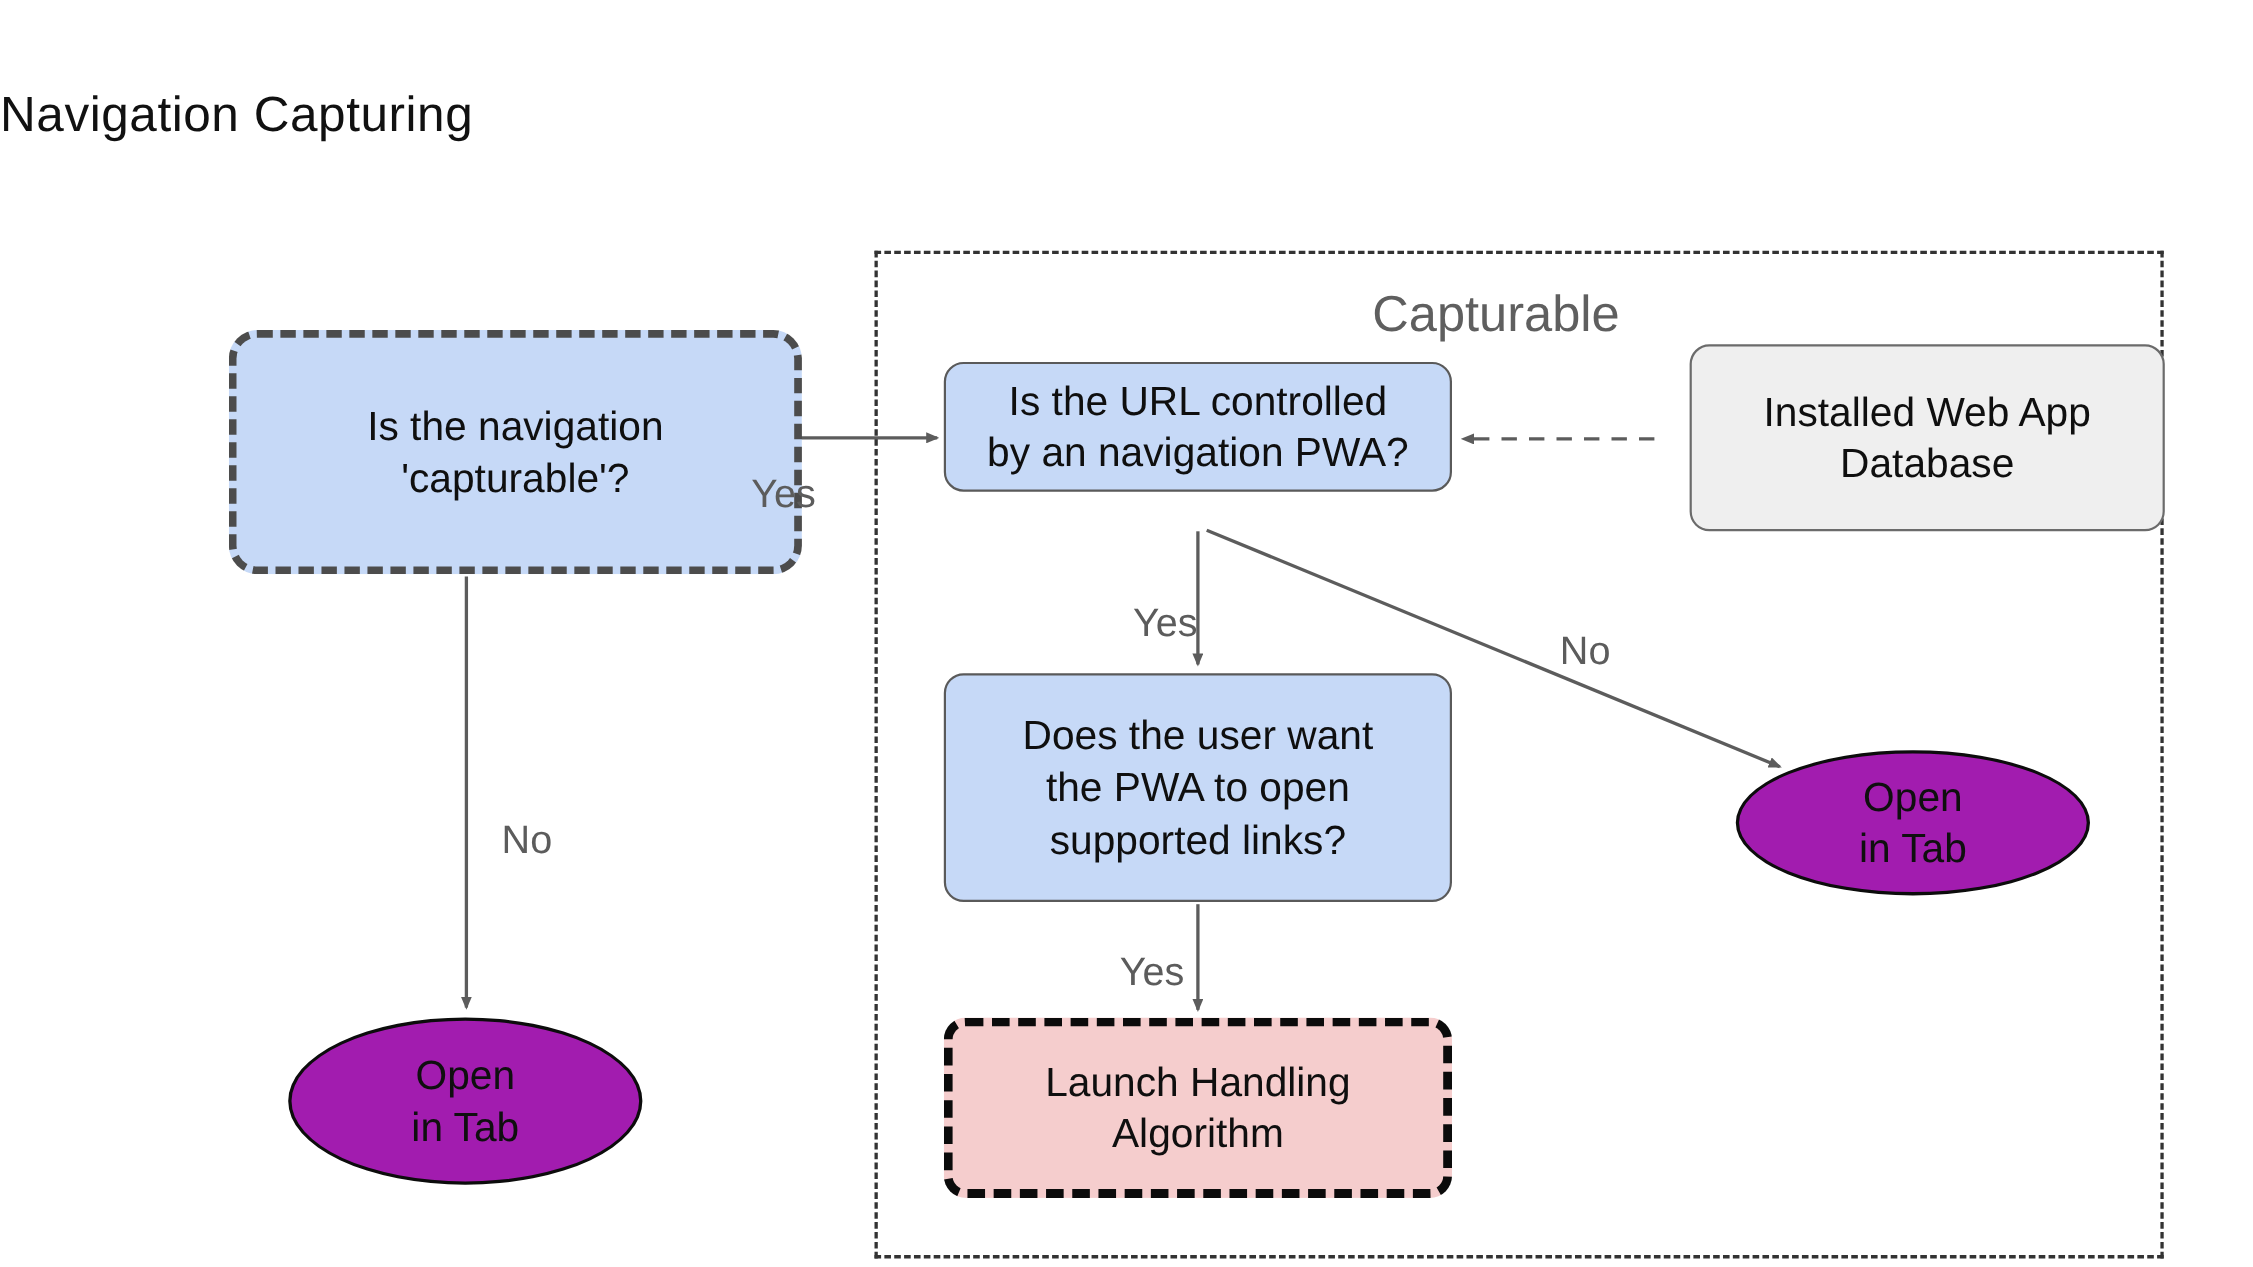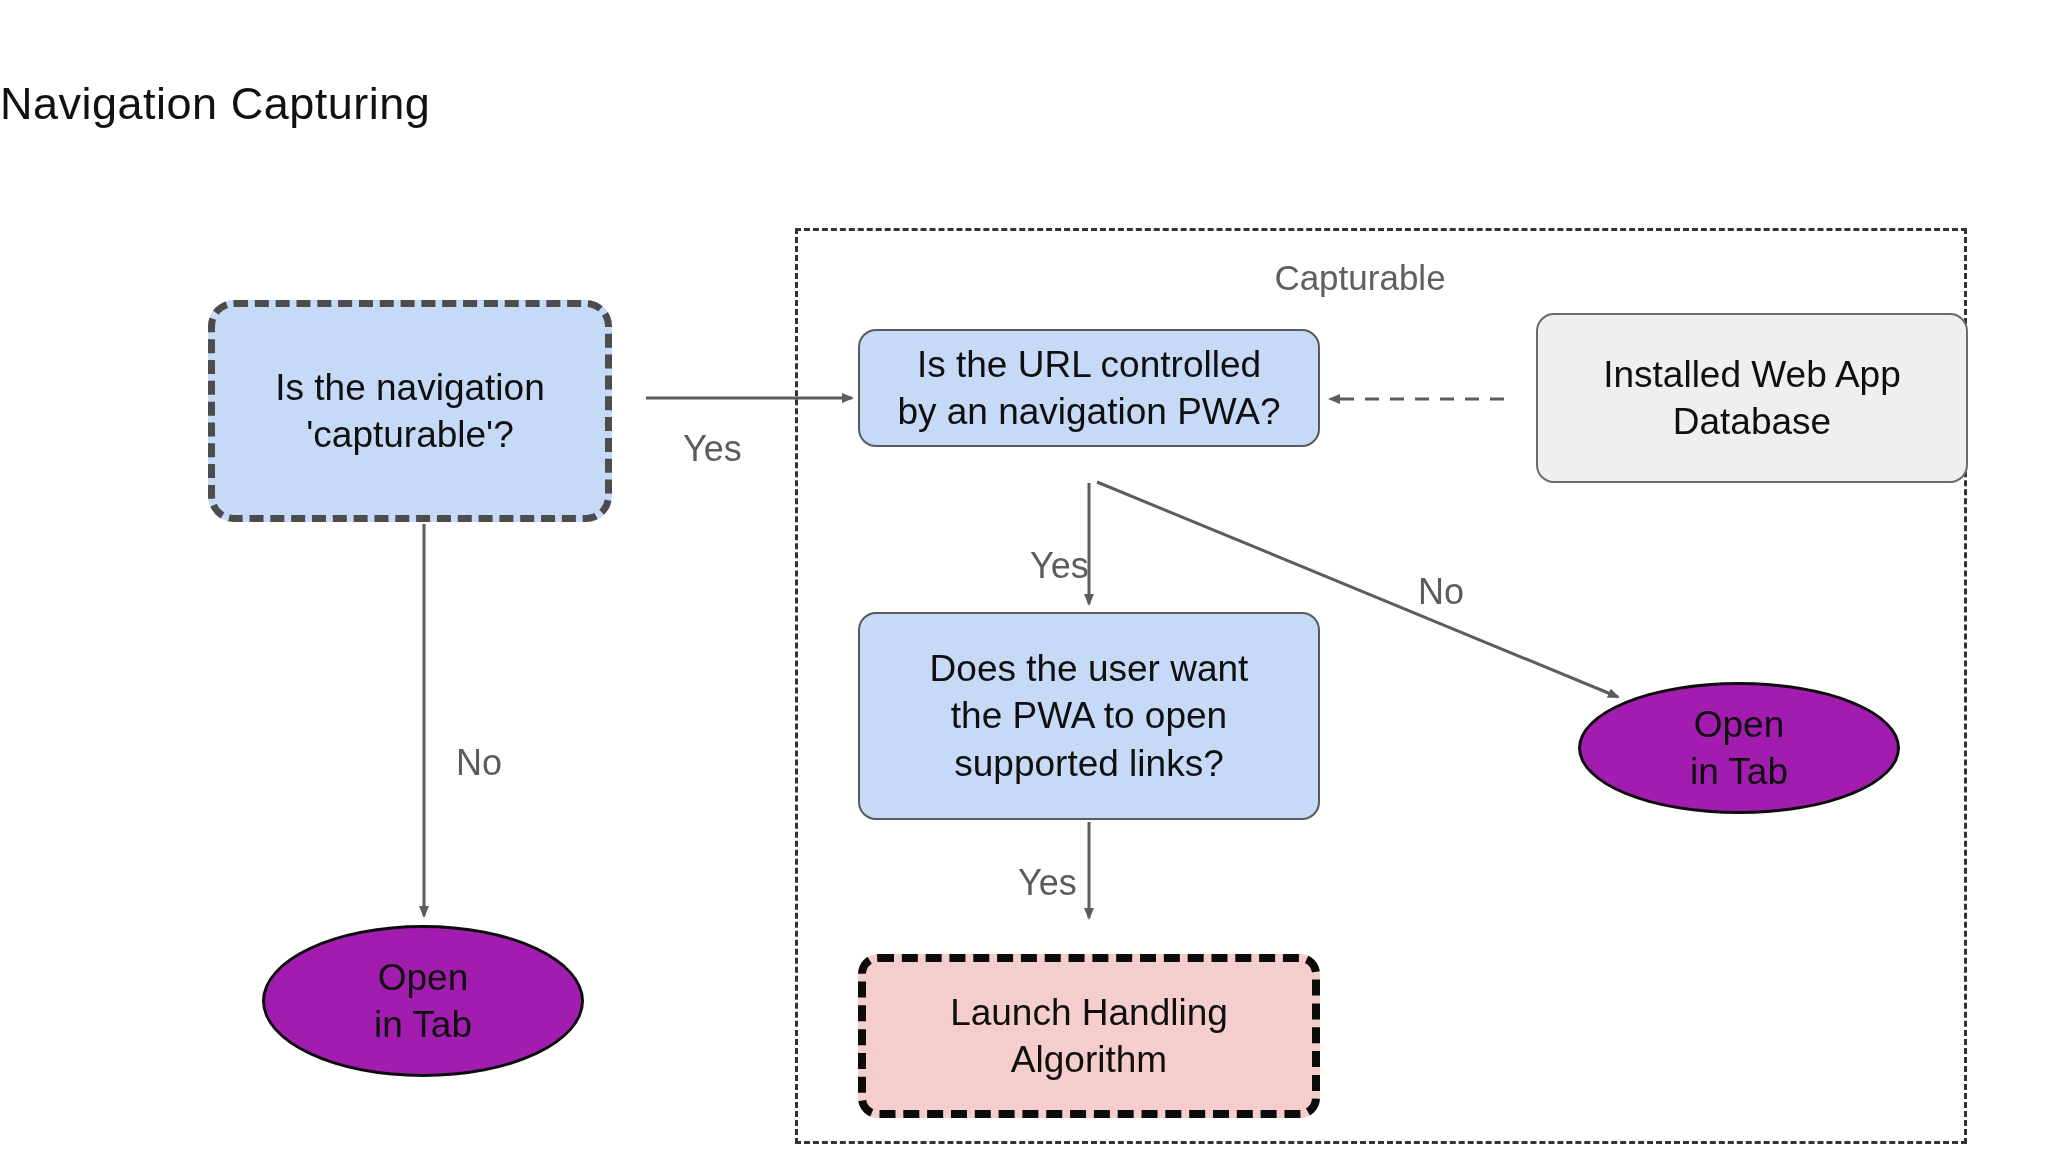--- a/index.html
+++ b/index.html
@@ -43,21 +43,21 @@
     border: 3px dashed #333333;
     box-sizing: border-box;
     background: transparent;
   }
   .container-label {
     position: absolute;
     left: 1200px;
     top: 258px;
     width: 320px;
     text-align: center;
-    font-size: 35px;
+    font-size: 46px;
     color: #5f5f5f;
     white-space: nowrap;
   }
 
   
   .node {
     position: absolute;
     box-sizing: border-box;
     display: flex;
     align-items: center;
@@ -94,39 +94,38 @@
 
   
   .ellipse {
     background: #a21caf;
     border: 3px solid #0c0c0c;
     border-radius: 50%;
   }
 
   
   #node-capturable-question {
-    left: 208px; top: 300px; width: 404px; height: 222px;
+    left: 208px; top: 300px; width: 521px; height: 222px;
     font-size: 37px;
   }
   #node-url-question {
     left: 858px; top: 329px; width: 462px; height: 118px;
     font-size: 37px;
   }
   #node-webapp-db {
     left: 1508px; top: 313px; width: 432px; height: 170px;
     font-size: 37px;
   }
   #node-user-pref-question {
     left: 858px; top: 612px; width: 462px; height: 208px;
     font-size: 37px;
   }
   #node-launch-handling {
     left: 858px; top: 925px; width: 462px; height: 164px;
     font-size: 37px;
-    margin-top: 29px;
   }
   #node-open-tab-left {
     left: 262px; top: 925px; width: 322px; height: 152px;
     font-size: 37px;
   }
   #node-open-tab-right {
     left: 1578px; top: 682px; width: 322px; height: 132px;
     font-size: 37px;
   }
 

